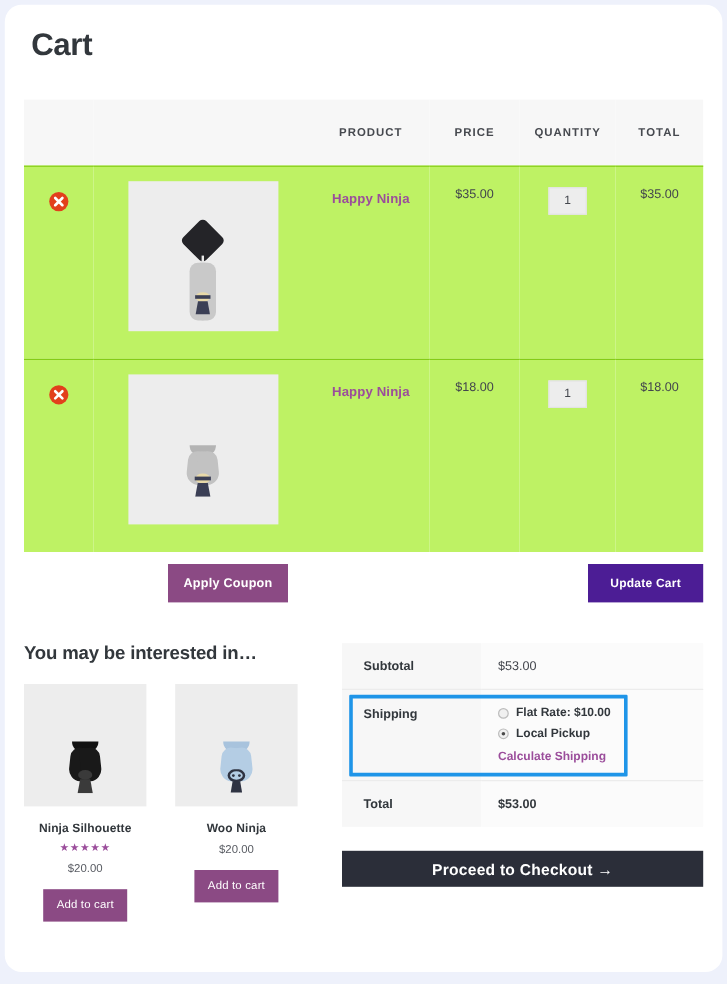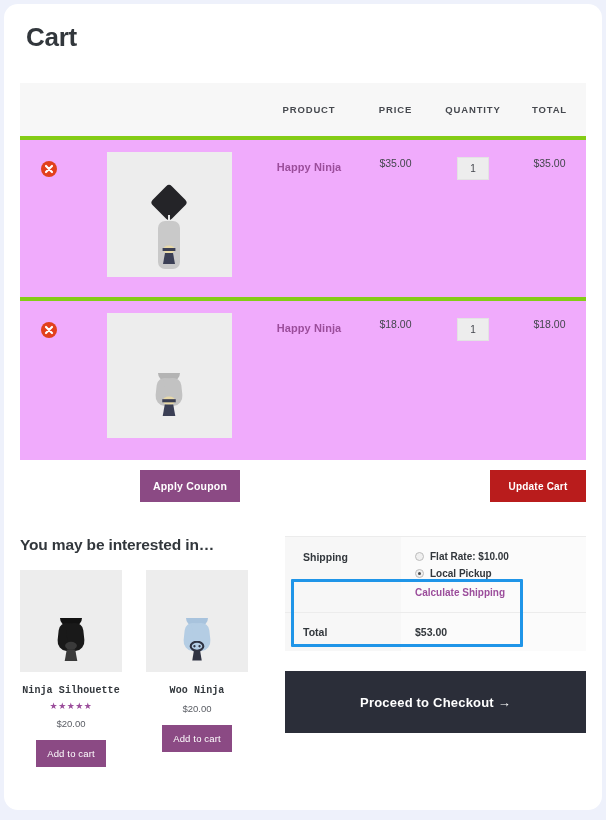--- a/index.html
+++ b/index.html
@@ -62,25 +62,25 @@
   }
 
   .col-remove { width: 58px; }
   .col-thumb  { width: 182px; }
   .col-name   { width: 98px; }
   .col-price  { width: 75px; }
   .col-qty    { width: 80px; }
   .col-total  { width: 73px; }
 
   .cart-table tbody td {
-    background: #f0abfc;
+    background: #bef264;
     vertical-align: top;
     padding-top: 17px;
     text-align: center;
-    border-top: 4px solid #84cc16;
+    border-top: 1px solid #84cc16;
   }
 
   .cart-row-cell-thumb { padding-top: 12px !important; }
 
   .remove-btn {
     display: inline-block;
     width: 16px;
     height: 16px;
     border-radius: 50%;
     background: #e2401c;
@@ -164,21 +164,21 @@
     font-weight: bold;
     letter-spacing: 0.2px;
     cursor: pointer;
     font-family: "Liberation Sans", sans-serif;
   }
 
   .btn-update {
     position: absolute;
     right: 0; top: 0;
     width: 96px; height: 32px;
-    background: #b91c1c;
+    background: #4c1d95;
     color: #ffffff;
     border: none;
     font-size: 10px;
     font-weight: bold;
     letter-spacing: 0.2px;
     cursor: default;
     font-family: "Liberation Sans", sans-serif;
   }
 
   
@@ -218,21 +218,20 @@
     position: relative;
     overflow: hidden;
   }
 
   .upsell-name {
     margin-top: 13px;
     font-size: 10px;
     font-weight: bold;
     color: #32373c;
     letter-spacing: 0.1px;
-    font-family: Liberation Mono, monospace;
   }
 
   .stars {
     margin-top: 5px;
     font-size: 9px;
     color: #9b4d9b;
     letter-spacing: 0.5px;
   }
 
   .upsell-price {
@@ -332,21 +331,21 @@
     pointer-events: none;
     border-radius: 1px;
   }
 
   .totals-wrap { position: relative; }
 
   
   .btn-checkout {
     margin-top: 20px;
     width: 301px;
-    height: 62px;
+    height: 30px;
     background: #2b2e39;
     color: #ffffff;
     border: none;
     font-size: 13px;
     font-weight: bold;
     letter-spacing: 0.2px;
     cursor: pointer;
     font-family: "Liberation Sans", sans-serif;
   }
 
@@ -549,20 +548,24 @@
           </div>
 
         </div>
       </div>
 
       <div class="col-right">
 
         <div class="totals-wrap">
           <table class="totals-table">
             <tbody>
+              <tr class="first">
+                <th>Subtotal</th>
+                <td>$53.00</td>
+              </tr>
 
               <tr class="ship-row">
                 <th>Shipping</th>
                 <td>
                   <label class="ship-opt">
                     <span class="radio"></span>
                     <span>Flat Rate: $10.00</span>
                   </label>
                   <label class="ship-opt">
                     <span class="radio checked"></span>

